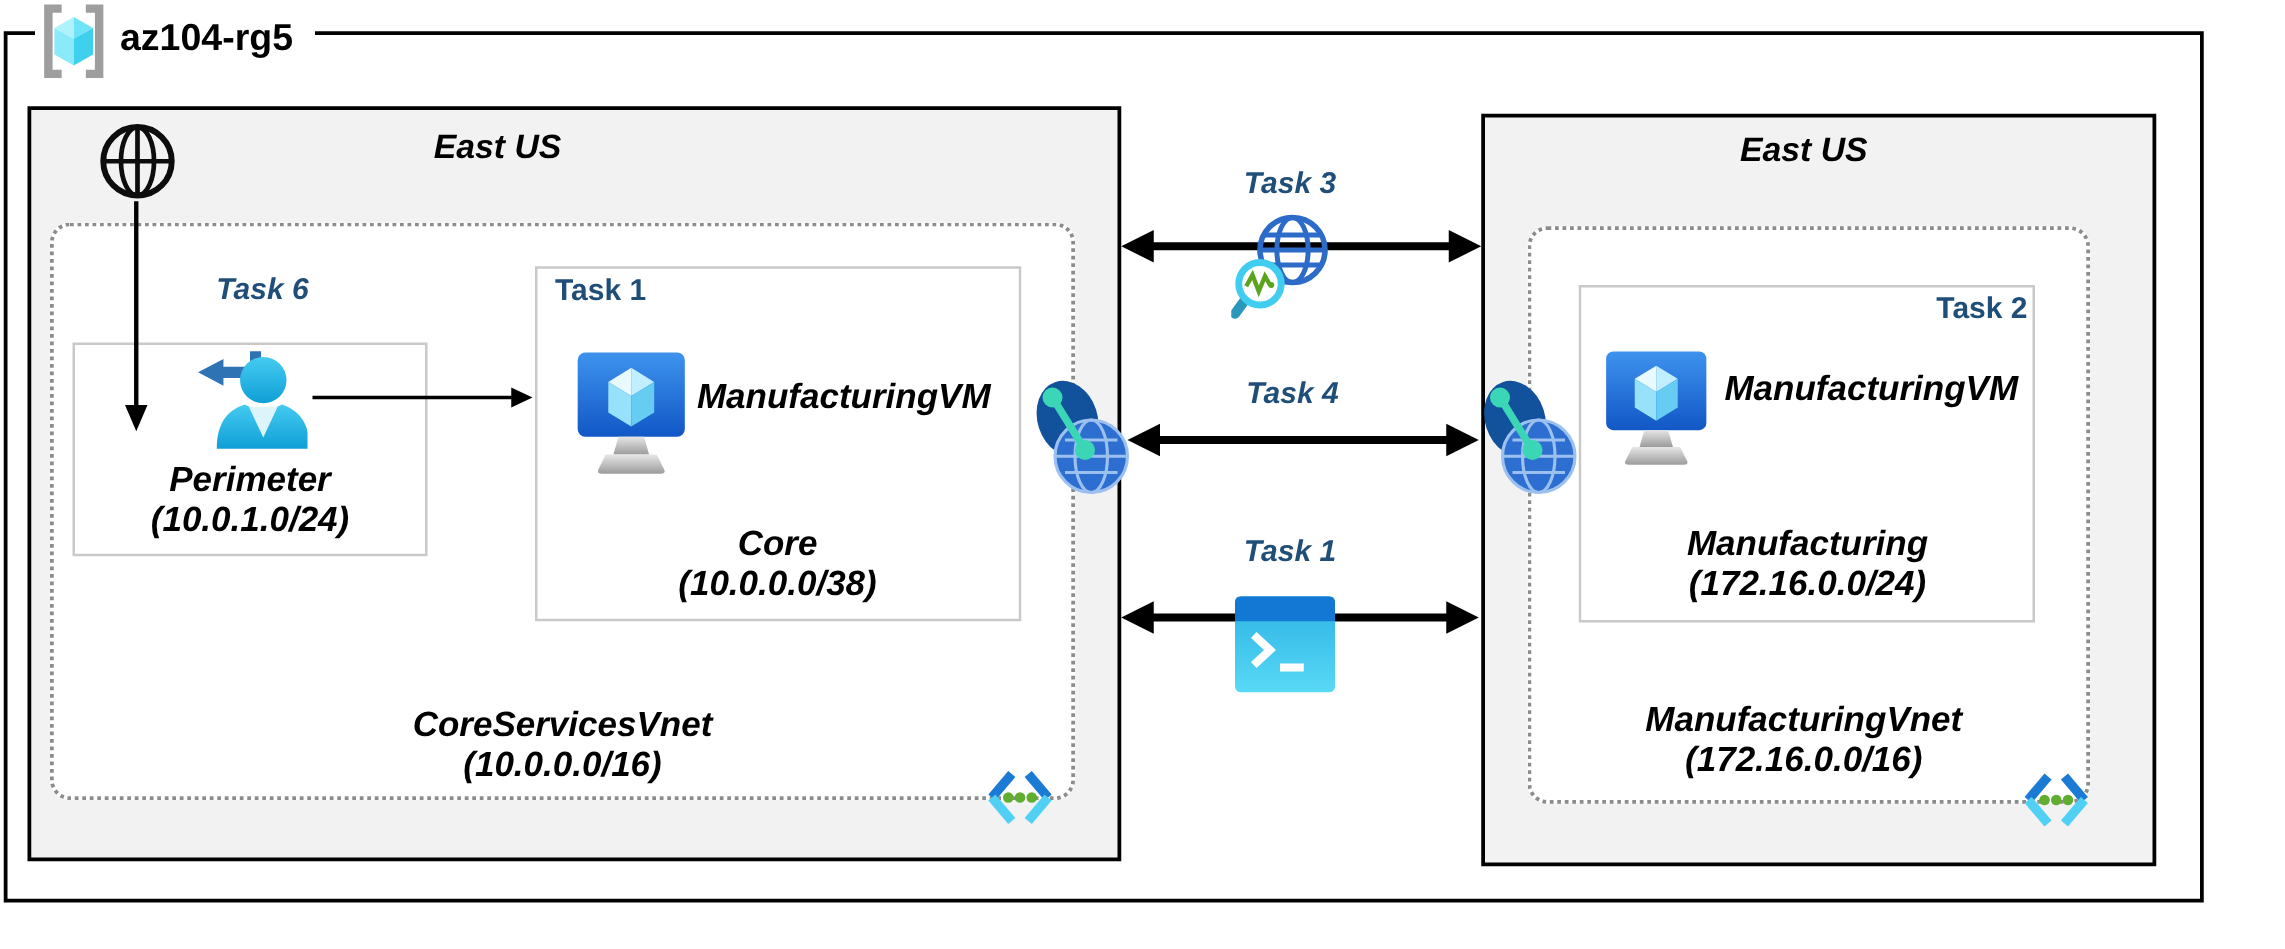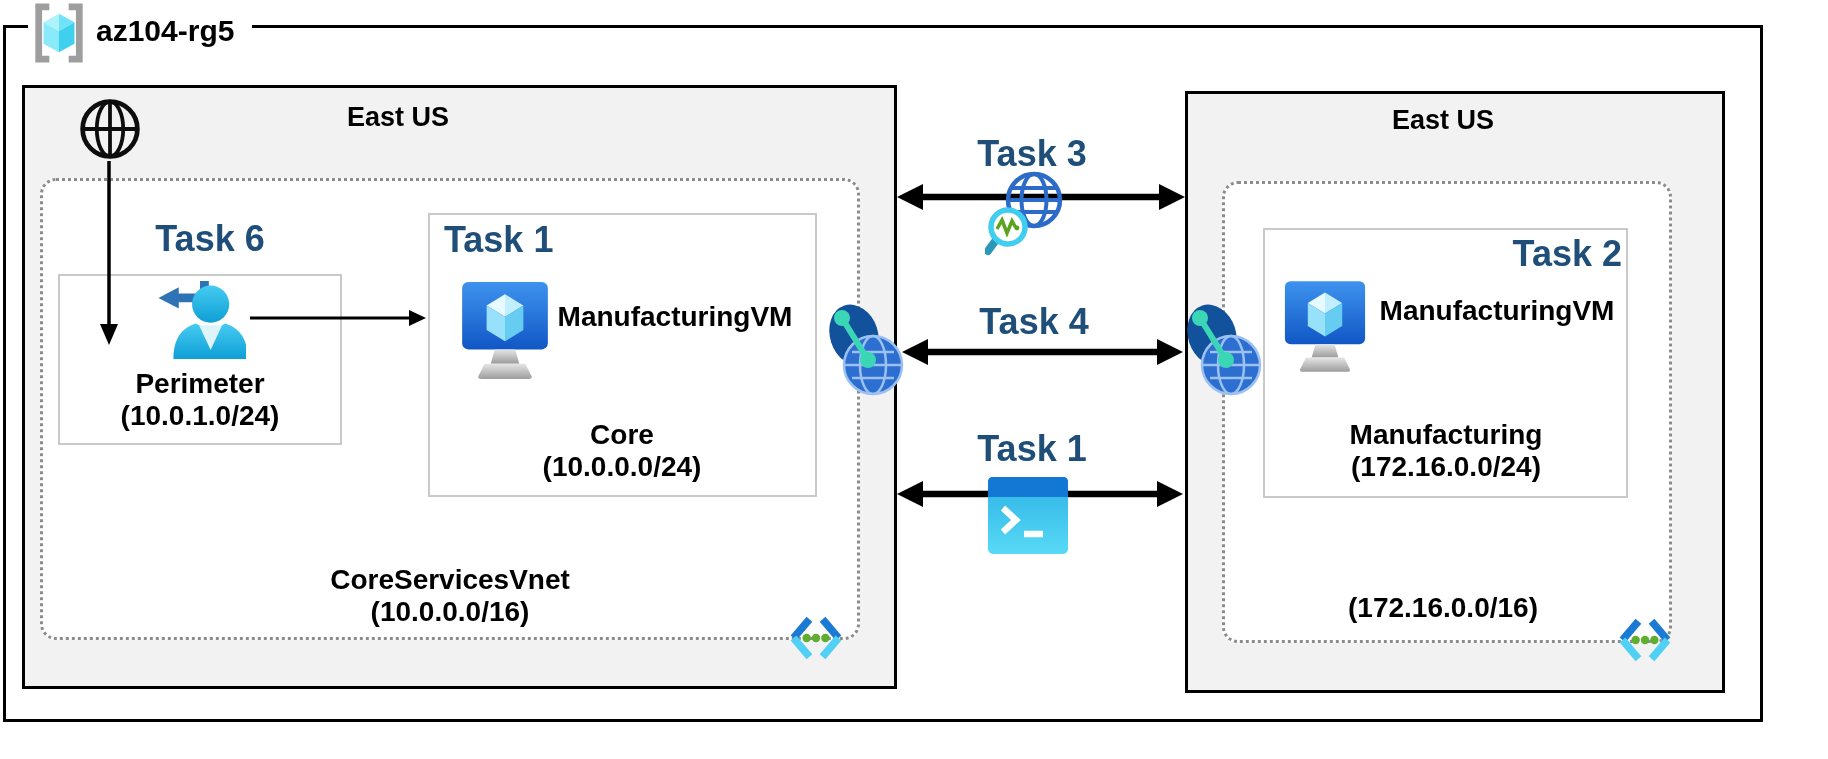--- a/index.html
+++ b/index.html
@@ -14,22 +14,22 @@
   .region-right{left:1185px;top:91px;width:540px;height:602px;}
   .vnetbox{background:#fff;border:3px dotted #8c8c8c;border-radius:16px;box-sizing:border-box;}
   .vnet-left{left:40px;top:178px;width:820px;height:462px;}
   .vnet-right{left:1222px;top:181px;width:450px;height:462px;}
   .subnetbox{background:#fff;border:2px solid #c9c9c9;box-sizing:border-box;}
   .perimeter-box{left:58px;top:274px;width:284px;height:171px;}
   .task1-box{left:428px;top:213px;width:389px;height:284px;}
   .task2-box{left:1263px;top:228px;width:365px;height:270px;}
   .lbl{font-weight:bold;color:#000;white-space:nowrap;}
   .lbl-28{font-size:28px;line-height:1.1;}
-  .ctr{transform:translateX(-50%);}
-  .task-lbl{font-size:36px;font-weight:bold;color:#1f4e79;white-space:nowrap;}
+  .ctr{transform:translateX(-50%);font-style:italic;}
+  .task-lbl{font-size:24px;font-weight:bold;color:#1f4e79;white-space:nowrap;}
   .icon{pointer-events:none;}
   svg{display:block;}
 </style>
 </head>
 <body>
 
 <div class="canvas">
 
   <div class="abs frame"></div>
   <div class="abs frame-gap"></div>
@@ -61,27 +61,28 @@
   <div class="abs task-lbl" style="left:444px;top:219px">Task 1</div>
   <div class="abs task-lbl" style="left:1622px;top:233px;transform:translateX(-100%)">Task 2</div>
   <div class="abs task-lbl ctr" style="left:1032px;top:133px">Task 3</div>
   <div class="abs task-lbl ctr" style="left:1034px;top:301px">Task 4</div>
   <div class="abs task-lbl ctr" style="left:1032px;top:428px">Task 1</div>
 
   <div class="abs lbl lbl-28 ctr" style="left:200px;top:369px">Perimeter</div>
   <div class="abs lbl lbl-28 ctr" style="left:200px;top:401px">(10.0.1.0/24)</div>
   <div class="abs lbl lbl-28 ctr" style="left:675px;top:302px">ManufacturingVM</div>
   <div class="abs lbl lbl-28 ctr" style="left:622px;top:420px">Core</div>
-  <div class="abs lbl lbl-28 ctr" style="left:622px;top:452px">(10.0.0.0/24)</div>
+  <div class="abs lbl lbl-28 ctr" style="left:622px;top:452px">(10.0.0.0/38)</div>
   <div class="abs lbl lbl-28 ctr" style="left:450px;top:565px">CoreServicesVnet</div>
   <div class="abs lbl lbl-28 ctr" style="left:450px;top:597px">(10.0.0.0/16)</div>
 
   <div class="abs lbl lbl-28 ctr" style="left:1497px;top:296px">ManufacturingVM</div>
   <div class="abs lbl lbl-28 ctr" style="left:1446px;top:420px">Manufacturing</div>
   <div class="abs lbl lbl-28 ctr" style="left:1446px;top:452px">(172.16.0.0/24)</div>
+  <div class="abs lbl lbl-28 ctr" style="left:1443px;top:561px">ManufacturingVnet</div>
   <div class="abs lbl lbl-28 ctr" style="left:1443px;top:593px">(172.16.0.0/16)</div>
 
   <svg class="abs" style="left:0;top:0" width="1828" height="759" viewBox="0 0 1828 759">
     <g>
       <line x1="109" y1="161" x2="109" y2="330" stroke="#000" stroke-width="3.5"></line>
       <polygon points="109,345 100,324 118,324" fill="#000"></polygon>
     </g>
     <g>
       <line x1="250" y1="318" x2="412" y2="318" stroke="#000" stroke-width="2.8"></line>
       <polygon points="426,318 409,310 409,326" fill="#000"></polygon>

